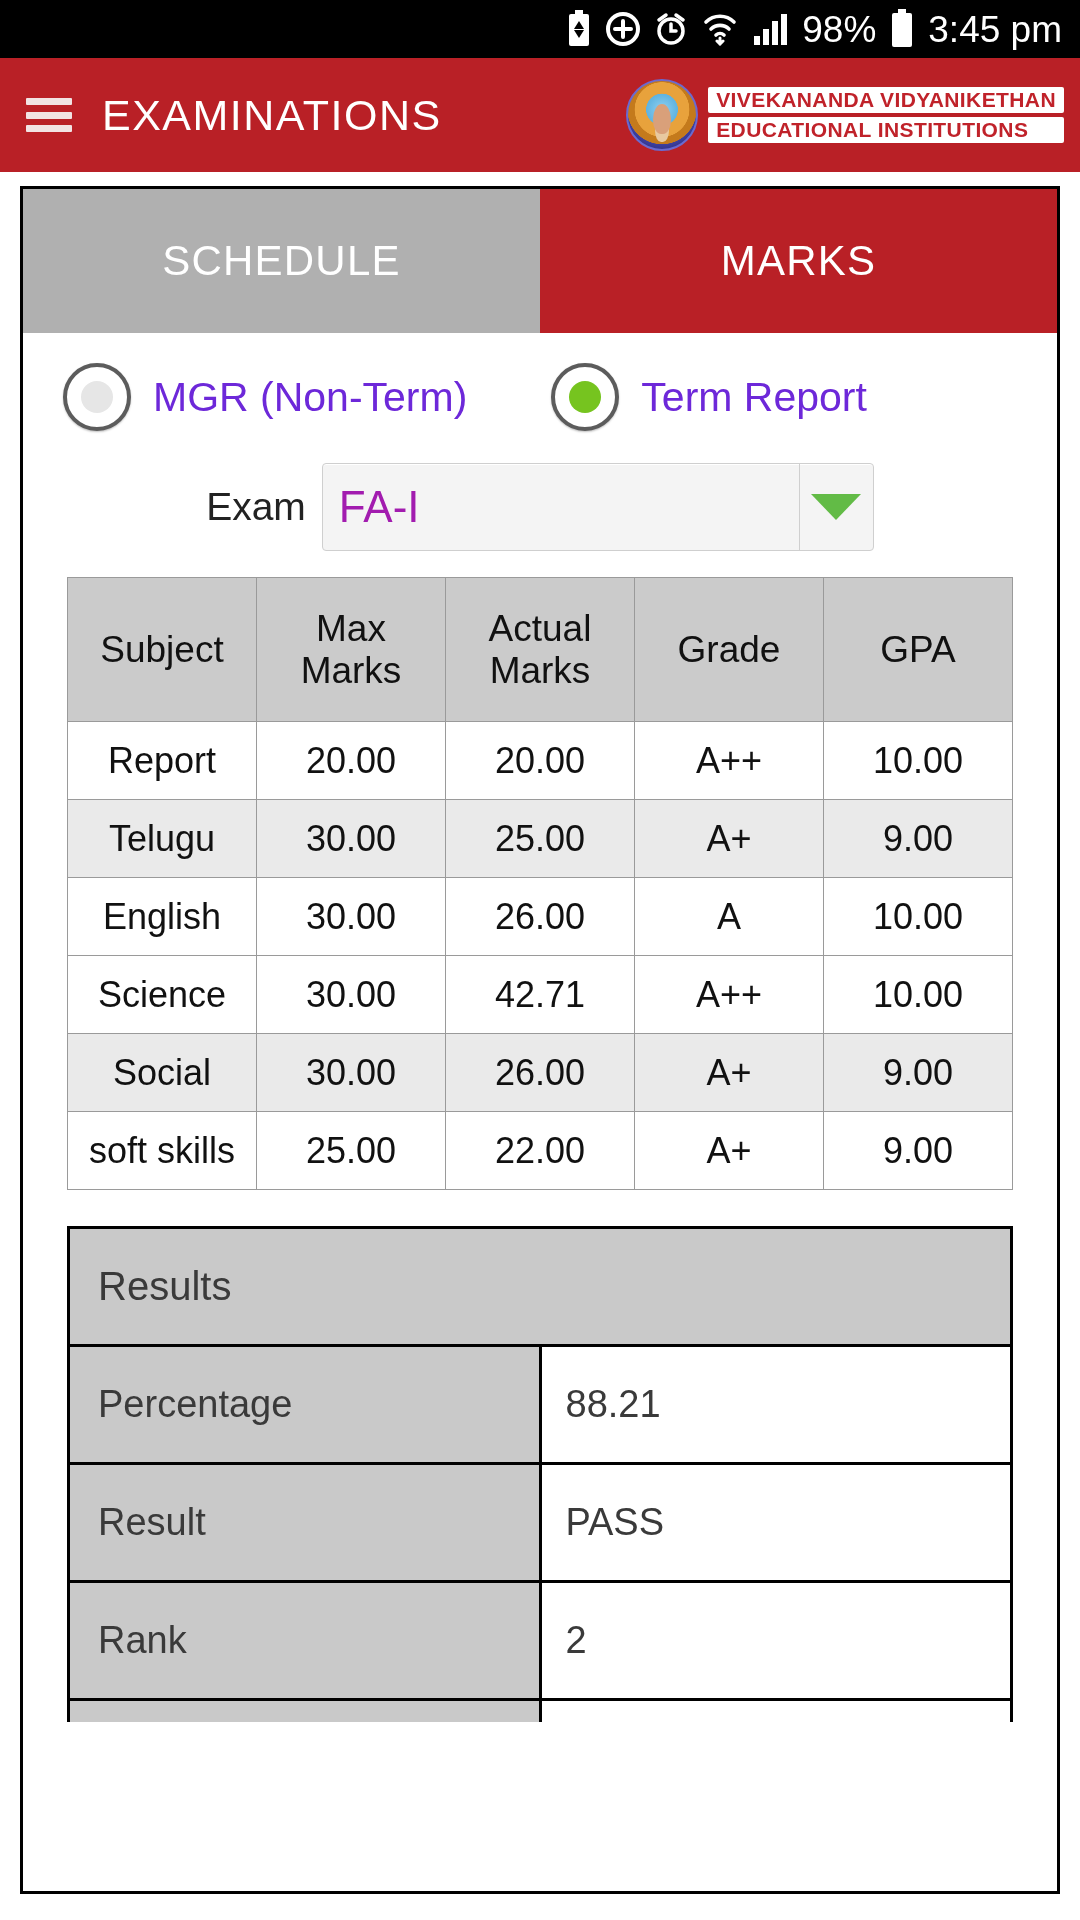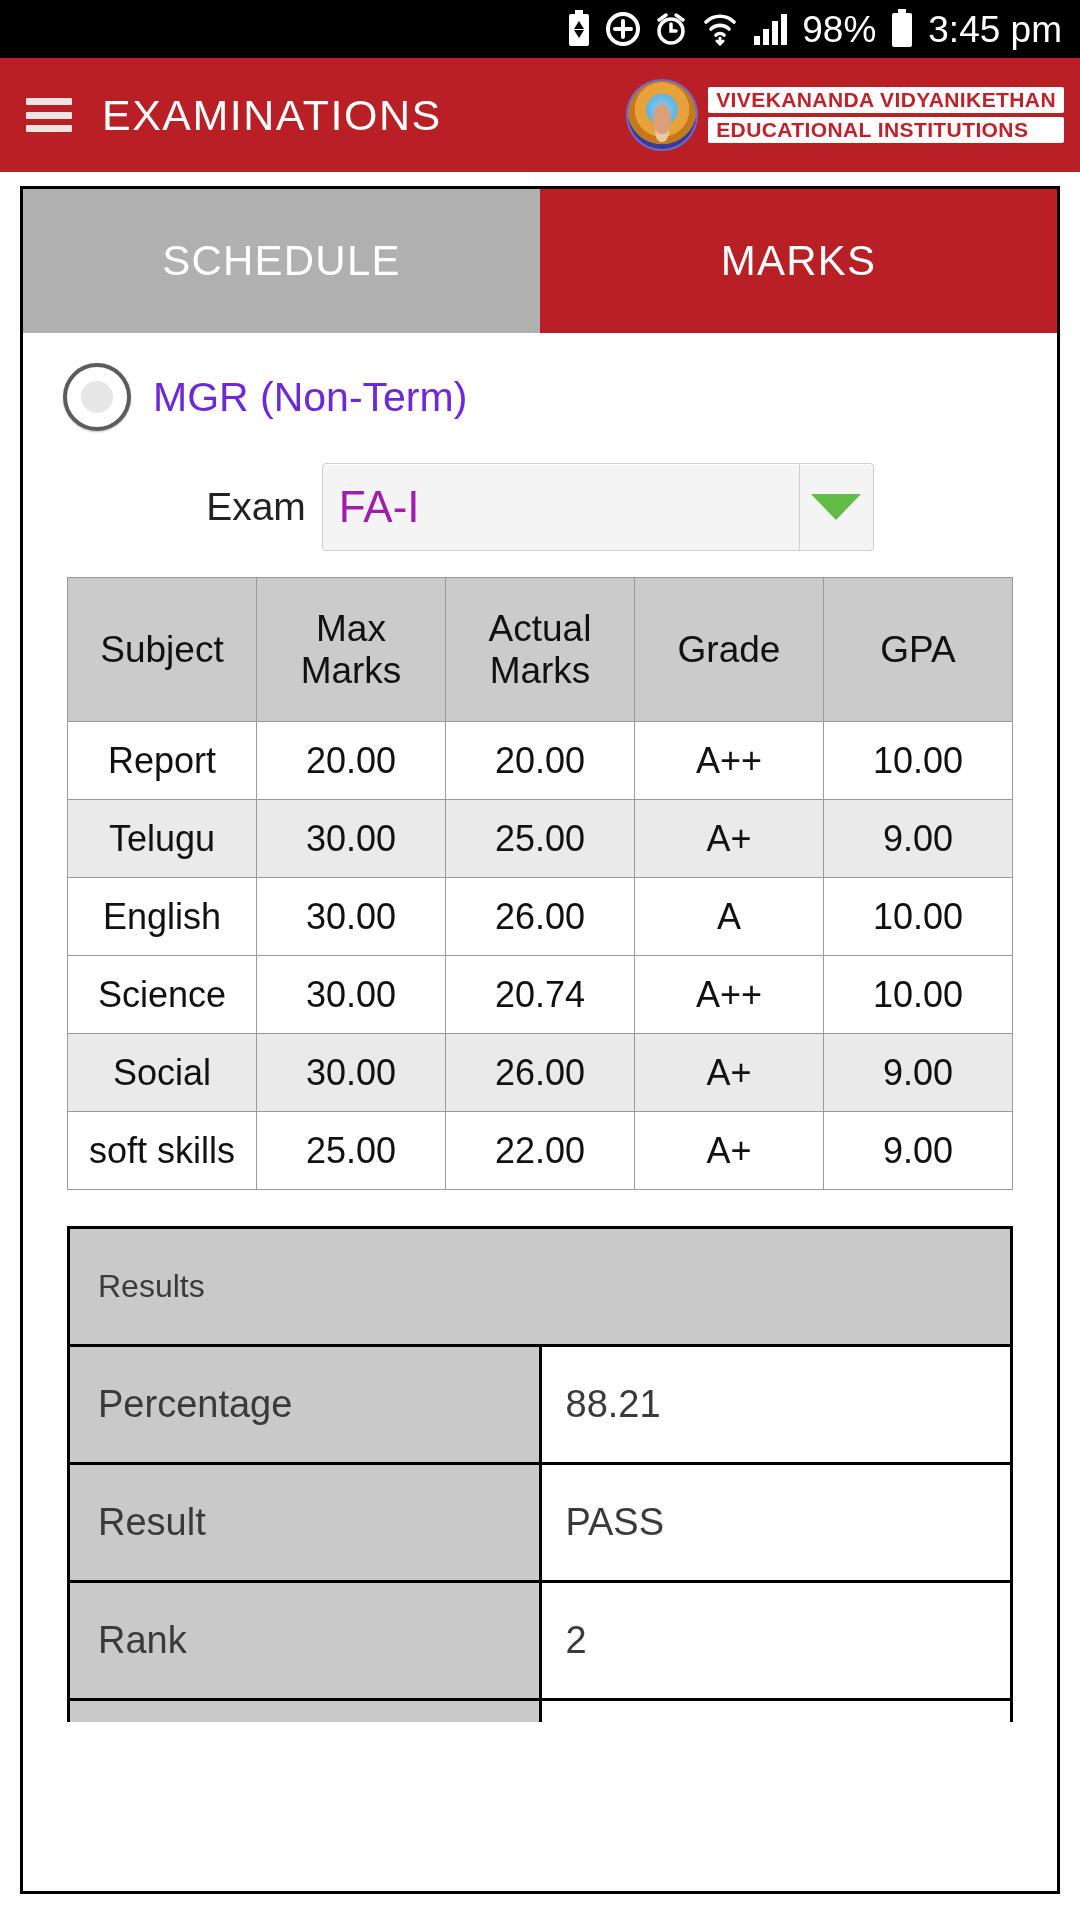--- a/index.html
+++ b/index.html
@@ -130,21 +130,21 @@
   .marks tbody td.subj{ line-height:1.1; }
   .marks tbody tr.tall td{ height:124px; }
   .col1{ width:172px; } .col2{ width:172px; } .col3{ width:172px; }
   .col4{ width:172px; } .col5{ width:172px; }
 
   
   .results{ padding:36px 44px 0 44px; }
   .rtable{ width:100%; border-collapse:collapse; table-layout:fixed; }
   .rtable td{ border:3px solid #000; }
   .rtitle{
-    background:#c9c9c9; font-size:32px; color:#3a3a3a;
+    background:#c9c9c9; font-size:40px; color:#3a3a3a;
     height:118px; padding-left:28px; text-align:left;
   }
   .rkey{
     background:#c9c9c9; width:445px; height:118px;
     font-size:38px; color:#3a3a3a; padding-left:28px; text-align:left;
   }
   .rval{
     background:#ffffff; height:118px;
     font-size:38px; color:#3a3a3a; padding-left:24px; text-align:left;
   }
@@ -225,20 +225,26 @@
       <div class="tab active">MARKS</div>
     </div>
 
     <div class="radio-row">
       <div class="radio-item">
         <span class="radio-outer">
           <span class="radio-dot off"></span>
         </span>
         <span class="radio-label">MGR (Non-Term)</span>
       </div>
+      <div class="radio-item">
+        <span class="radio-outer">
+          <span class="radio-dot on"></span>
+        </span>
+        <span class="radio-label">Term Report</span>
+      </div>
     </div>
 
     <div class="exam-row">
       <span class="exam-label">Exam</span>
       <div class="select">
         <span class="select-value">FA-I</span>
         <span class="select-arrowbox">
           <span class="caret"></span>
         </span>
       </div>
@@ -279,21 +285,21 @@
           <tr class="odd">
             <td class="subj">English</td>
             <td>30.00</td>
             <td>26.00</td>
             <td>A</td>
             <td>10.00</td>
           </tr>
           <tr class="odd">
             <td class="subj">Science</td>
             <td>30.00</td>
-            <td>20.74</td>
+            <td>42.71</td>
             <td>A++</td>
             <td>10.00</td>
           </tr>
           <tr class="even">
             <td class="subj">Social</td>
             <td>30.00</td>
             <td>26.00</td>
             <td>A+</td>
             <td>9.00</td>
           </tr>

